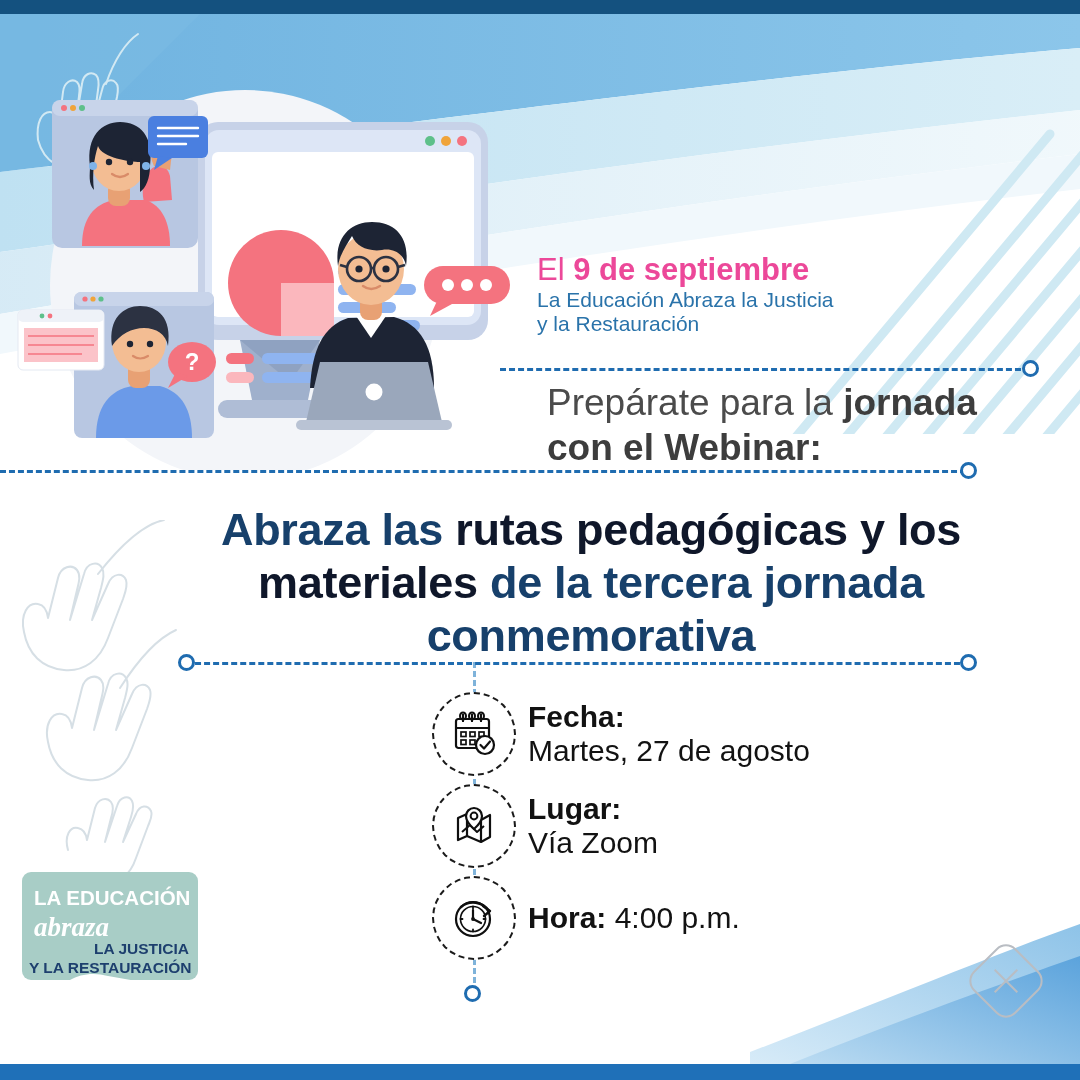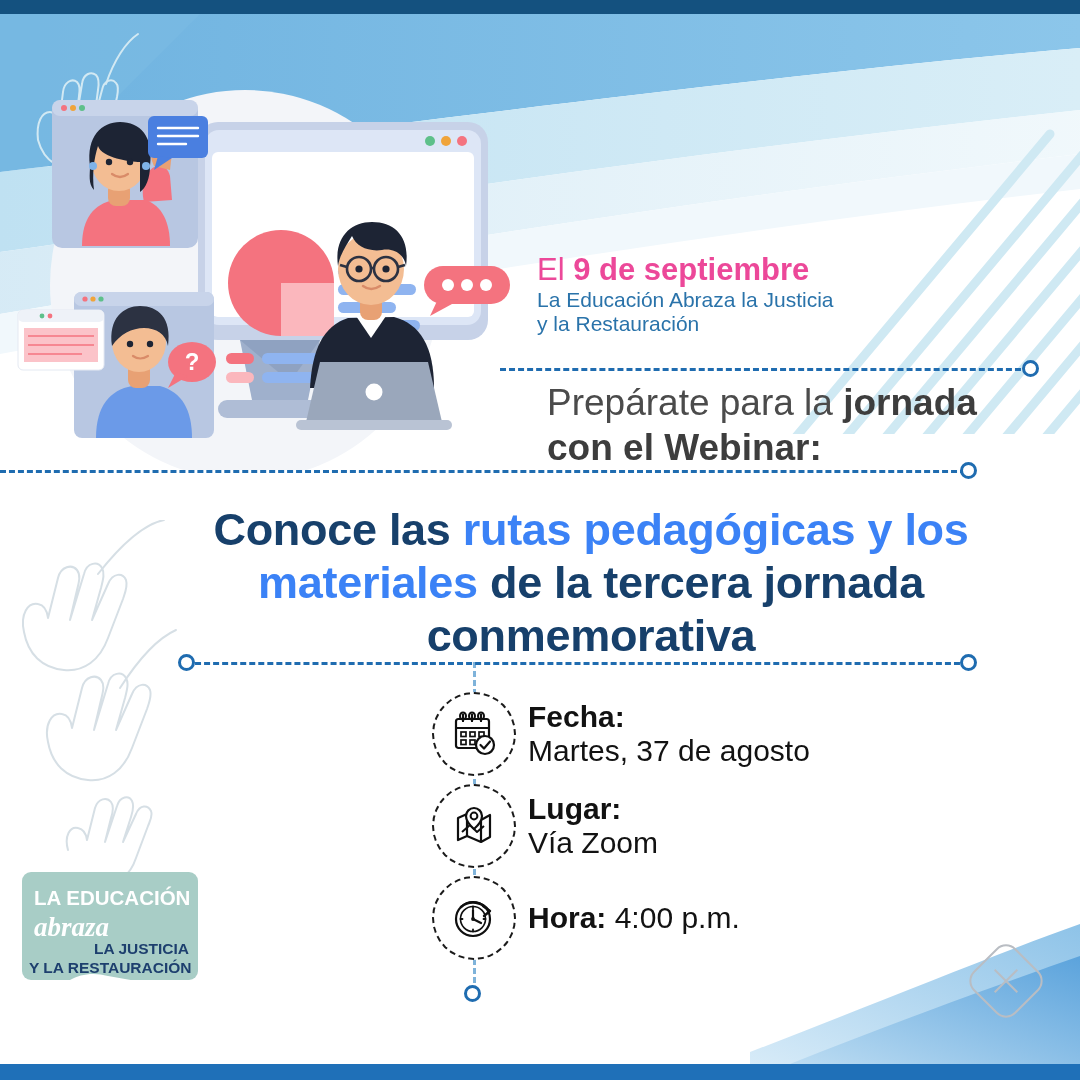--- a/index.html
+++ b/index.html
@@ -105,21 +105,21 @@
 
   
   .headline {
     position: absolute; left: 185px; top: 503px;
     width: 812px; z-index: 12;
     text-align: center;
     font-size: 45px; line-height: 1.18;
     font-weight: bold; color: #17406b;
     letter-spacing: -0.3px;
   }
-  .headline .hl { color: #3b82f6; }
+  .headline .hl { color: #0f172a; }
 
   
   .info-list {
     position: absolute; left: 432px; top: 688px;
     z-index: 14; width: 560px;
   }
   .info-row {
     position: relative;
     display: flex; align-items: center;
     height: 92px;
@@ -354,21 +354,21 @@
 
   <div class="prep">
     <span>Prepárate para la </span><b>jornada</b><br>
     <b>con el Webinar:</b>
   </div>
 
   <div class="dash-h" style="left:0px; top:470px; width:966px;"></div>
   <div class="dot-o" style="left:960px; top:462px;"></div>
 
   <div class="headline">
-    <span>Conoce las </span><span class="hl">rutas pedagógicas y los</span><br>
+    <span>Abraza las </span><span class="hl">rutas pedagógicas y los</span><br>
     <span class="hl">materiales</span><span> de la tercera jornada</span><br>
     <span>conmemorativa</span>
   </div>
 
   <div class="dash-h" style="left:186px; top:662px; width:783px;"></div>
   <div class="dot-o" style="left:178px; top:654px;"></div>
   <div class="dot-o" style="left:960px; top:654px;"></div>
 
   <div class="dash-v" style="left:473px; top:662px; height:330px;"></div>
   <div class="dot-o" style="left:464px; top:985px;"></div>
@@ -394,21 +394,21 @@
             <rect x="30" y="23" width="5" height="4.5"></rect>
             <rect x="12" y="31" width="5" height="4.5"></rect>
             <rect x="21" y="31" width="5" height="4.5"></rect>
           </g>
           <circle cx="36" cy="36" r="9" fill="#ffffff" stroke-width="2.2"></circle>
           <path d="M31.5,36 L35,39.5 L41,32.5" stroke-width="2.2" stroke-linecap="round" stroke-linejoin="round"></path>
         </svg>
       </div>
       <div class="info-text">
         <div class="info-label">Fecha:</div>
-        <div class="info-value">Martes, 37 de agosto</div>
+        <div class="info-value">Martes, 27 de agosto</div>
       </div>
     </div>
 
     <div class="info-row">
       <div class="ico-circle">
         <svg width="48" height="48" viewBox="0 0 48 48" fill="none" stroke="#0f0f0f" stroke-width="2.2" stroke-linejoin="round">
           <path d="M8,16 L17,12 L31,18 L40,13 L40,35 L31,40 L17,34 L8,38 Z"></path>
           <line x1="17" y1="12" x2="17" y2="34"></line>
           <line x1="31" y1="18" x2="31" y2="40"></line>
           <path d="M12,30 L20,23 L27,30 L34,24" stroke-width="2"></path>

